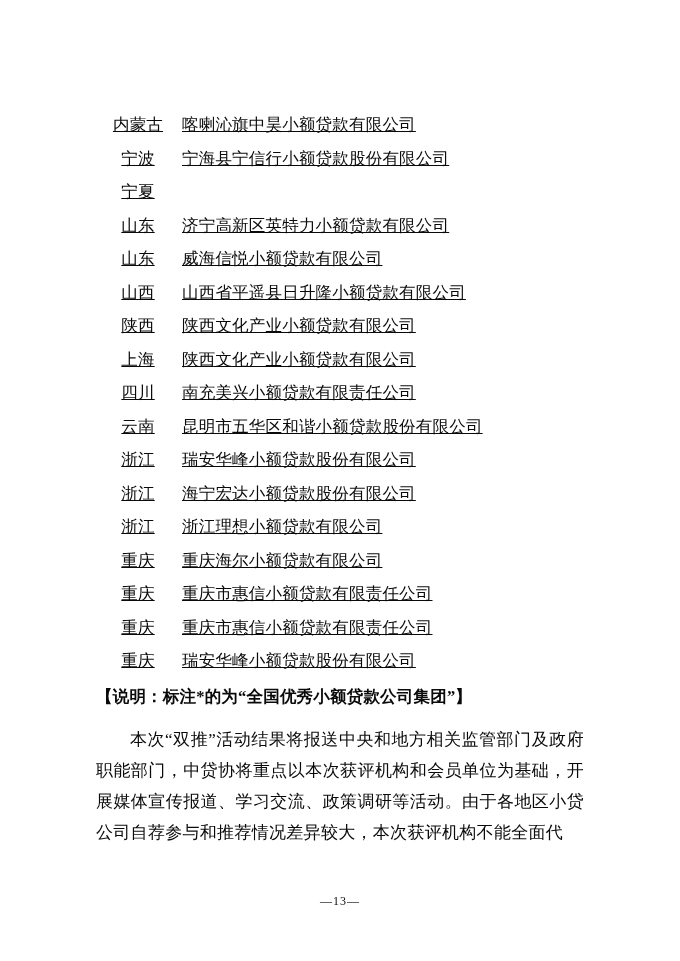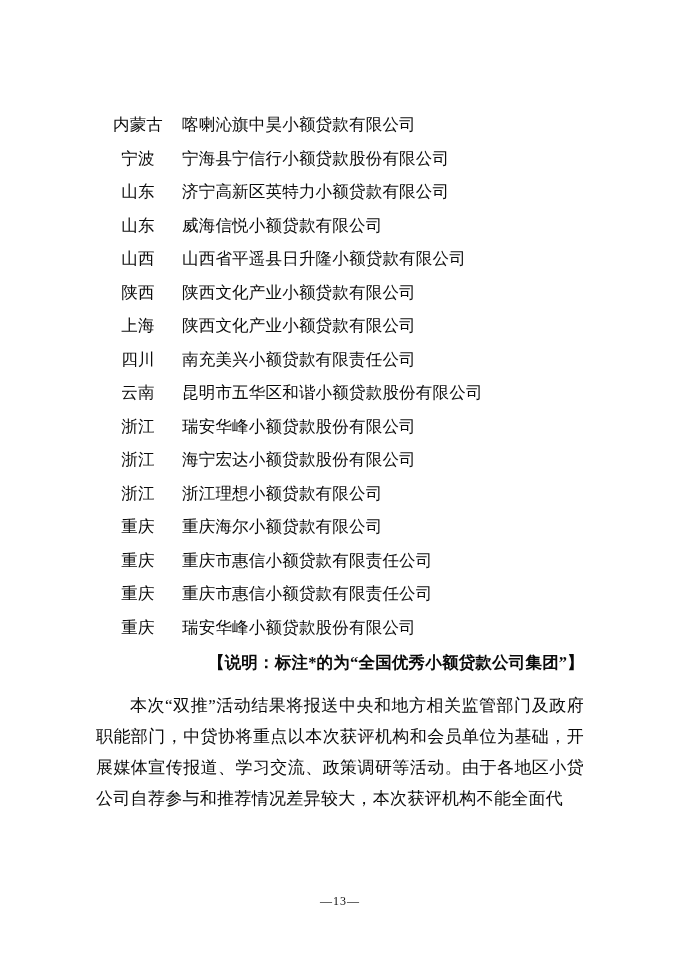--- a/index.html
+++ b/index.html
@@ -16,41 +16,42 @@
   }
   .page {
     position: relative;
     width: 680px;
     height: 961px;
     box-sizing: border-box;
     padding: 108px 96px 0 96px;
   }
   .entry-list {
     display: block;
+    text-decoration: underline;
   }
   .entry-row {
     display: flex;
     align-items: baseline;
     font-size: 16.5px;
     line-height: 33.5px;
     letter-spacing: 0.2px;
   }
   .entry-region {
     width: 84px;
     flex: 0 0 84px;
     text-align: center;
     white-space: nowrap;
   }
   .entry-name {
     flex: 1 1 auto;
     white-space: nowrap;
     padding-left: 2px;
   }
   .note-line {
-    text-align: right;
+    text-align: left;
     font-size: 16.5px;
     line-height: 34px;
     font-weight: bold;
     letter-spacing: 0.2px;
     margin-top: 2px;
   }
   .body-para {
     font-size: 17px;
     line-height: 31px;
     text-align: justify;
@@ -77,20 +78,21 @@
   <div class="entry-list">
     <div class="entry-row">
       <span class="entry-region">内蒙古</span>
       <span class="entry-name">喀喇沁旗中昊小额贷款有限公司</span>
     </div>
     <div class="entry-row">
       <span class="entry-region">宁波</span>
       <span class="entry-name">宁海县宁信行小额贷款股份有限公司</span>
     </div>
     <div class="entry-row">
+      <span class="entry-region">宁夏</span>
     </div>
     <div class="entry-row">
       <span class="entry-region">山东</span>
       <span class="entry-name">济宁高新区英特力小额贷款有限公司</span>
     </div>
     <div class="entry-row">
       <span class="entry-region">山东</span>
       <span class="entry-name">威海信悦小额贷款有限公司</span>
     </div>
     <div class="entry-row">

